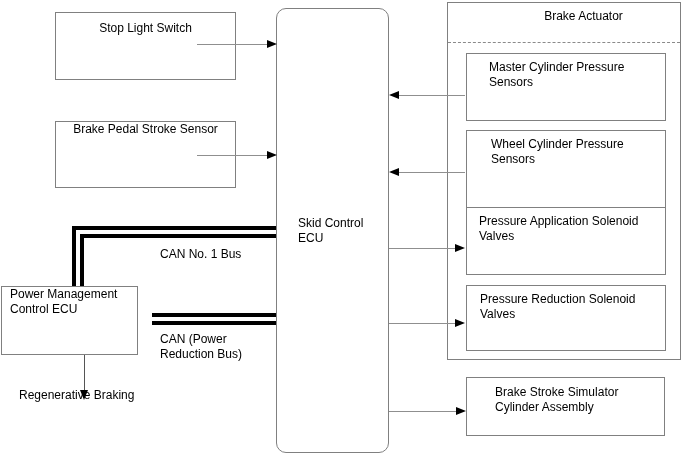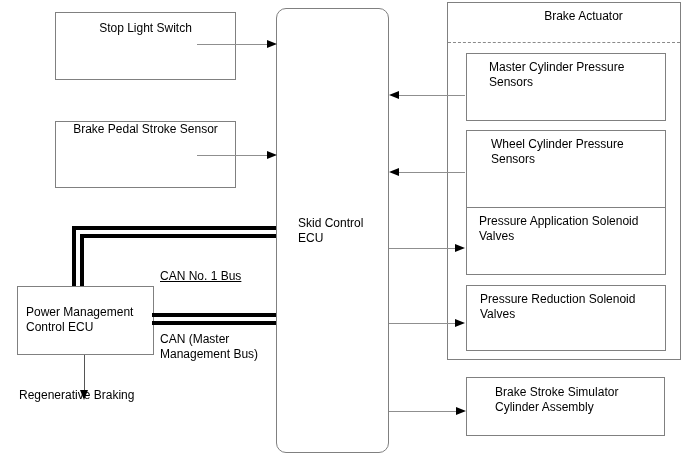--- a/index.html
+++ b/index.html
@@ -72,34 +72,34 @@
 
     <div class="box wrap" style="left:18px;top:282px;width:200px;height:66px;padding:6px 6px 12px 13px;">
       <span>Pressure Reduction Solenoid Valves</span>
     </div>
   </div>
 
   <div class="box wrap" style="left:466px;top:377px;width:199px;height:59px;padding:7px 6px 0 28px;">
     <span>Brake Stroke Simulator Cylinder Assembly</span>
   </div>
 
-  <div class="box wrap" style="left:17px;top:286px;width:137px;height:69px;padding:18px 6px 0 8px;">
+  <div class="box wrap" style="left:1px;top:286px;width:137px;height:69px;padding:0 6px 0 8px;">
     <span>Power Management Control ECU</span>
   </div>
 
   <div class="bus" style="left:72px;top:226px;width:204px;height:4px;"></div>
   <div class="bus" style="left:72px;top:226px;width:4px;height:60px;"></div>
   <div class="bus" style="left:80px;top:234px;width:196px;height:4px;"></div>
   <div class="bus" style="left:80px;top:234px;width:4px;height:52px;"></div>
 
   <div class="bus" style="left:152px;top:313px;width:124px;height:4px;"></div>
   <div class="bus" style="left:152px;top:321px;width:124px;height:4px;"></div>
 
-  <div class="lbl" style="left:160px;top:269px;text-decoration:underline;">CAN No. 1 Bus</div>
-  <div class="lbl wrap" style="left:160px;top:332px;width:108px;white-space:normal;">CAN (Master Management Bus)</div>
+  <div class="lbl" style="left:160px;top:247px;">CAN No. 1 Bus</div>
+  <div class="lbl wrap" style="left:160px;top:332px;width:108px;white-space:normal;">CAN (Power Reduction Bus)</div>
 
   <div class="vline" style="left:84px;top:355px;height:36px;background:#555;"></div>
   <div class="ah ah-down" style="left:80px;top:390px;"></div>
   <div class="lbl" style="left:19px;top:388px;">Regenerative Braking</div>
 
   <div class="hline" style="left:197px;top:44px;width:71px;"></div>
   <div class="ah ah-right" style="left:267px;top:40px;"></div>
 
   <div class="hline" style="left:197px;top:155px;width:71px;"></div>
   <div class="ah ah-right" style="left:267px;top:151px;"></div>

